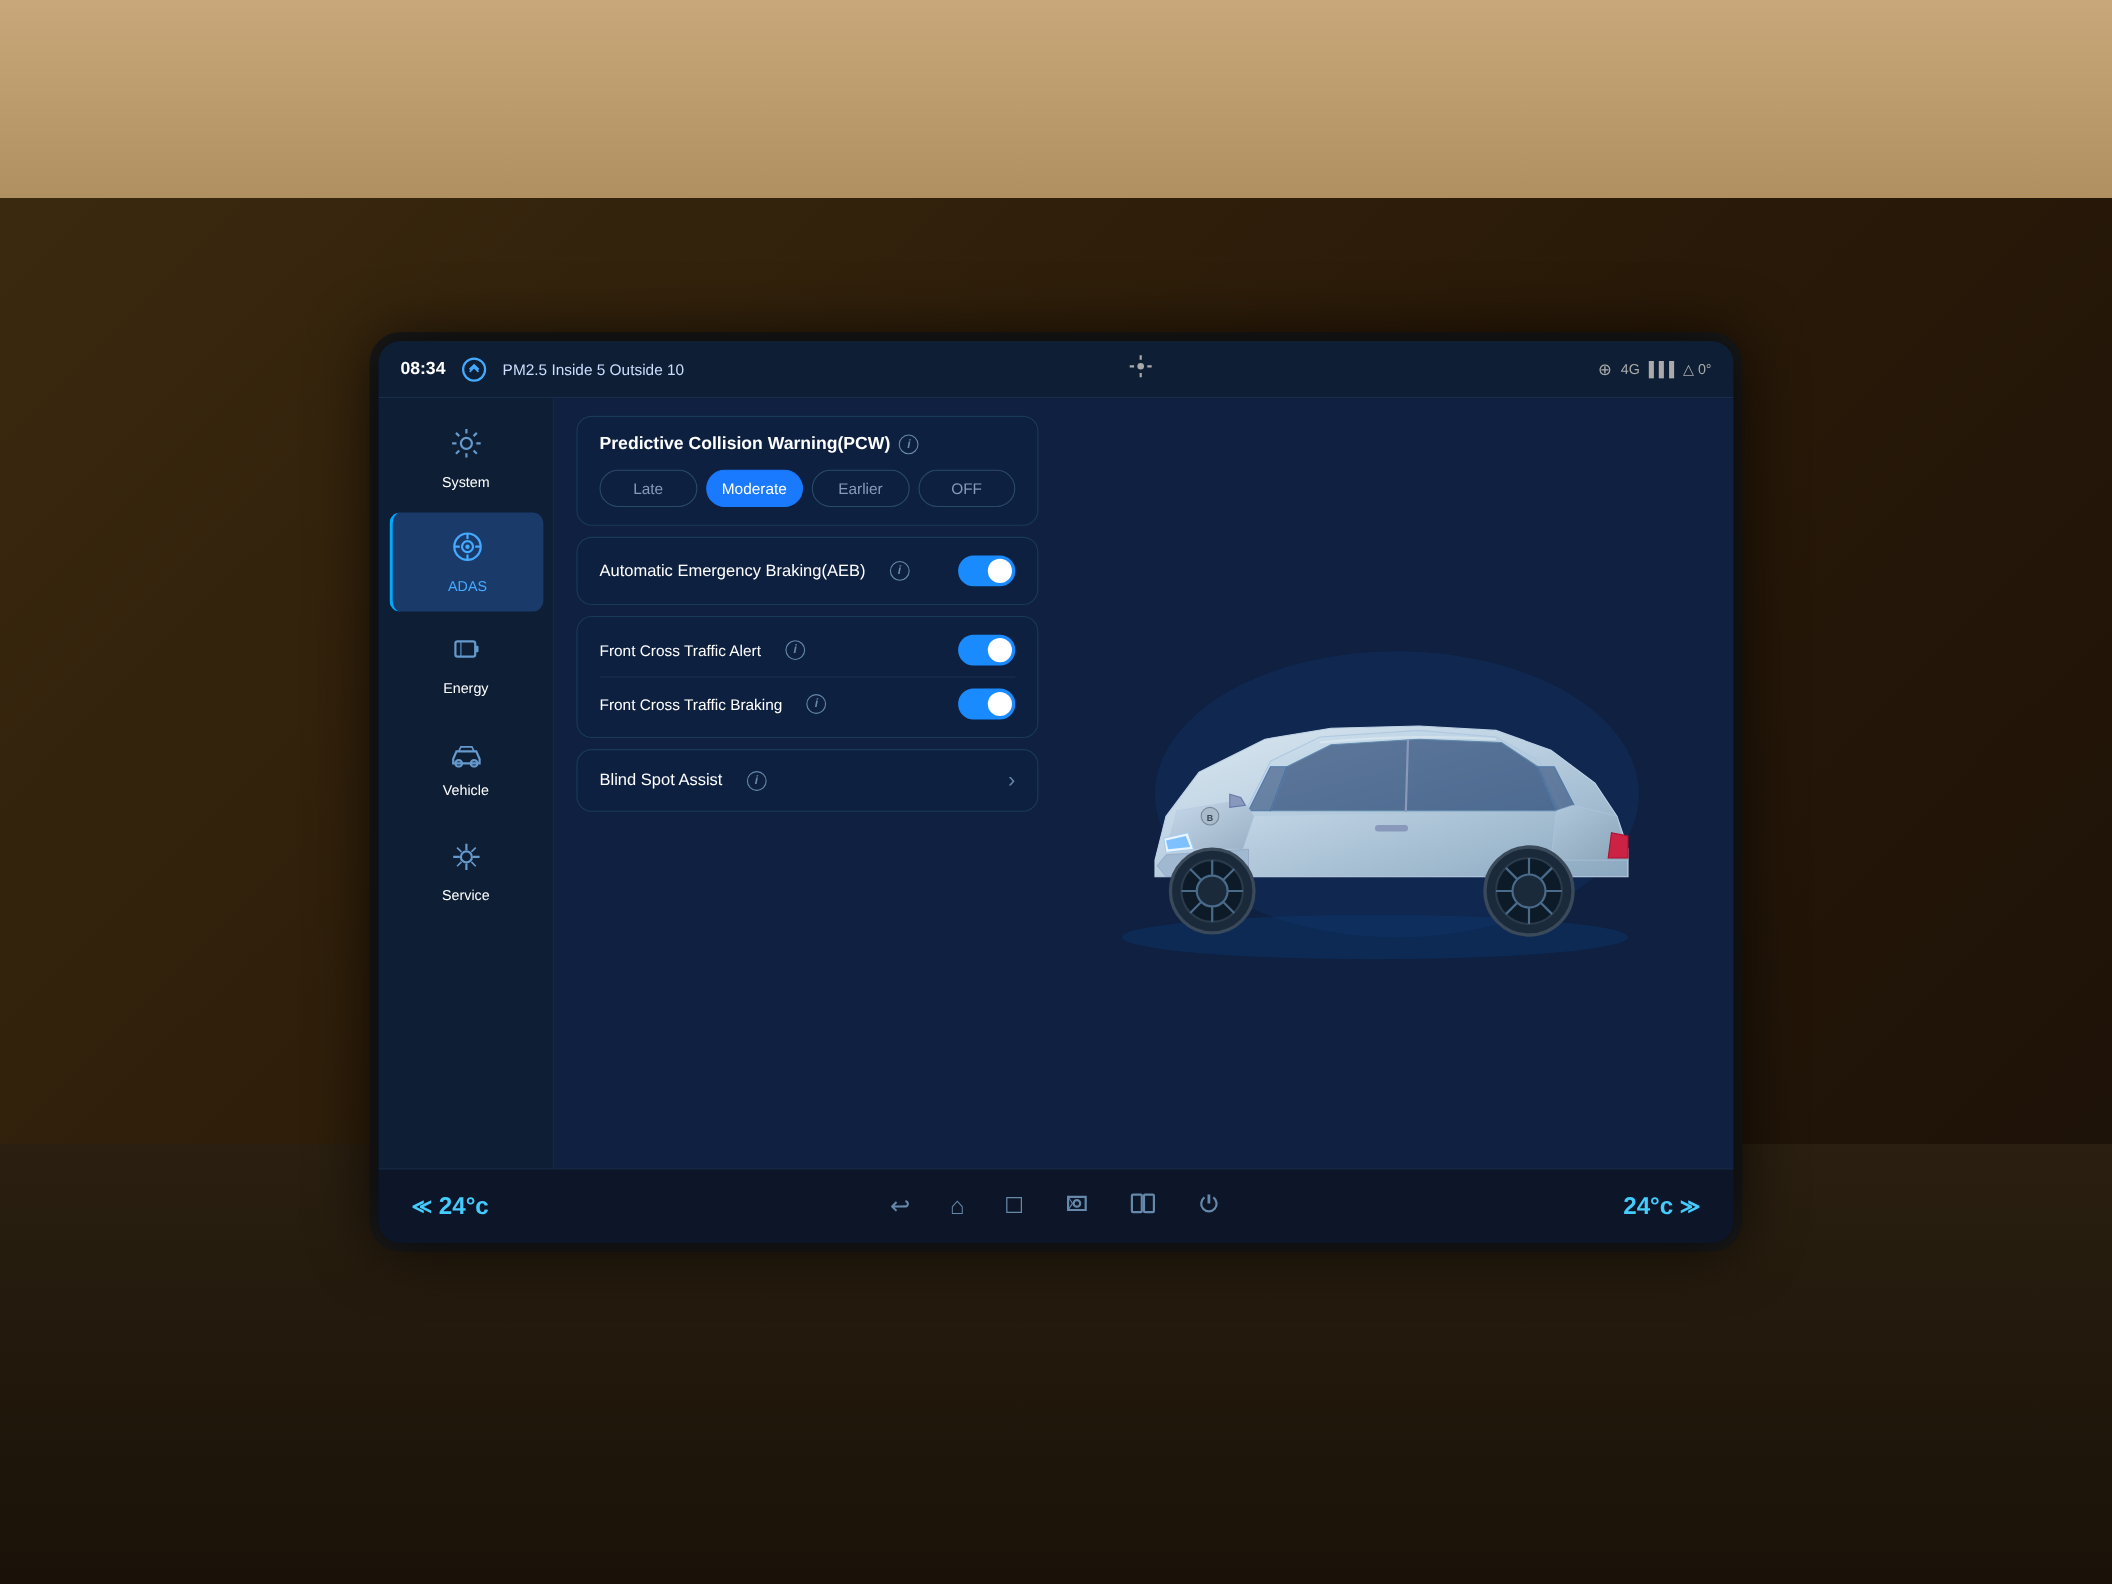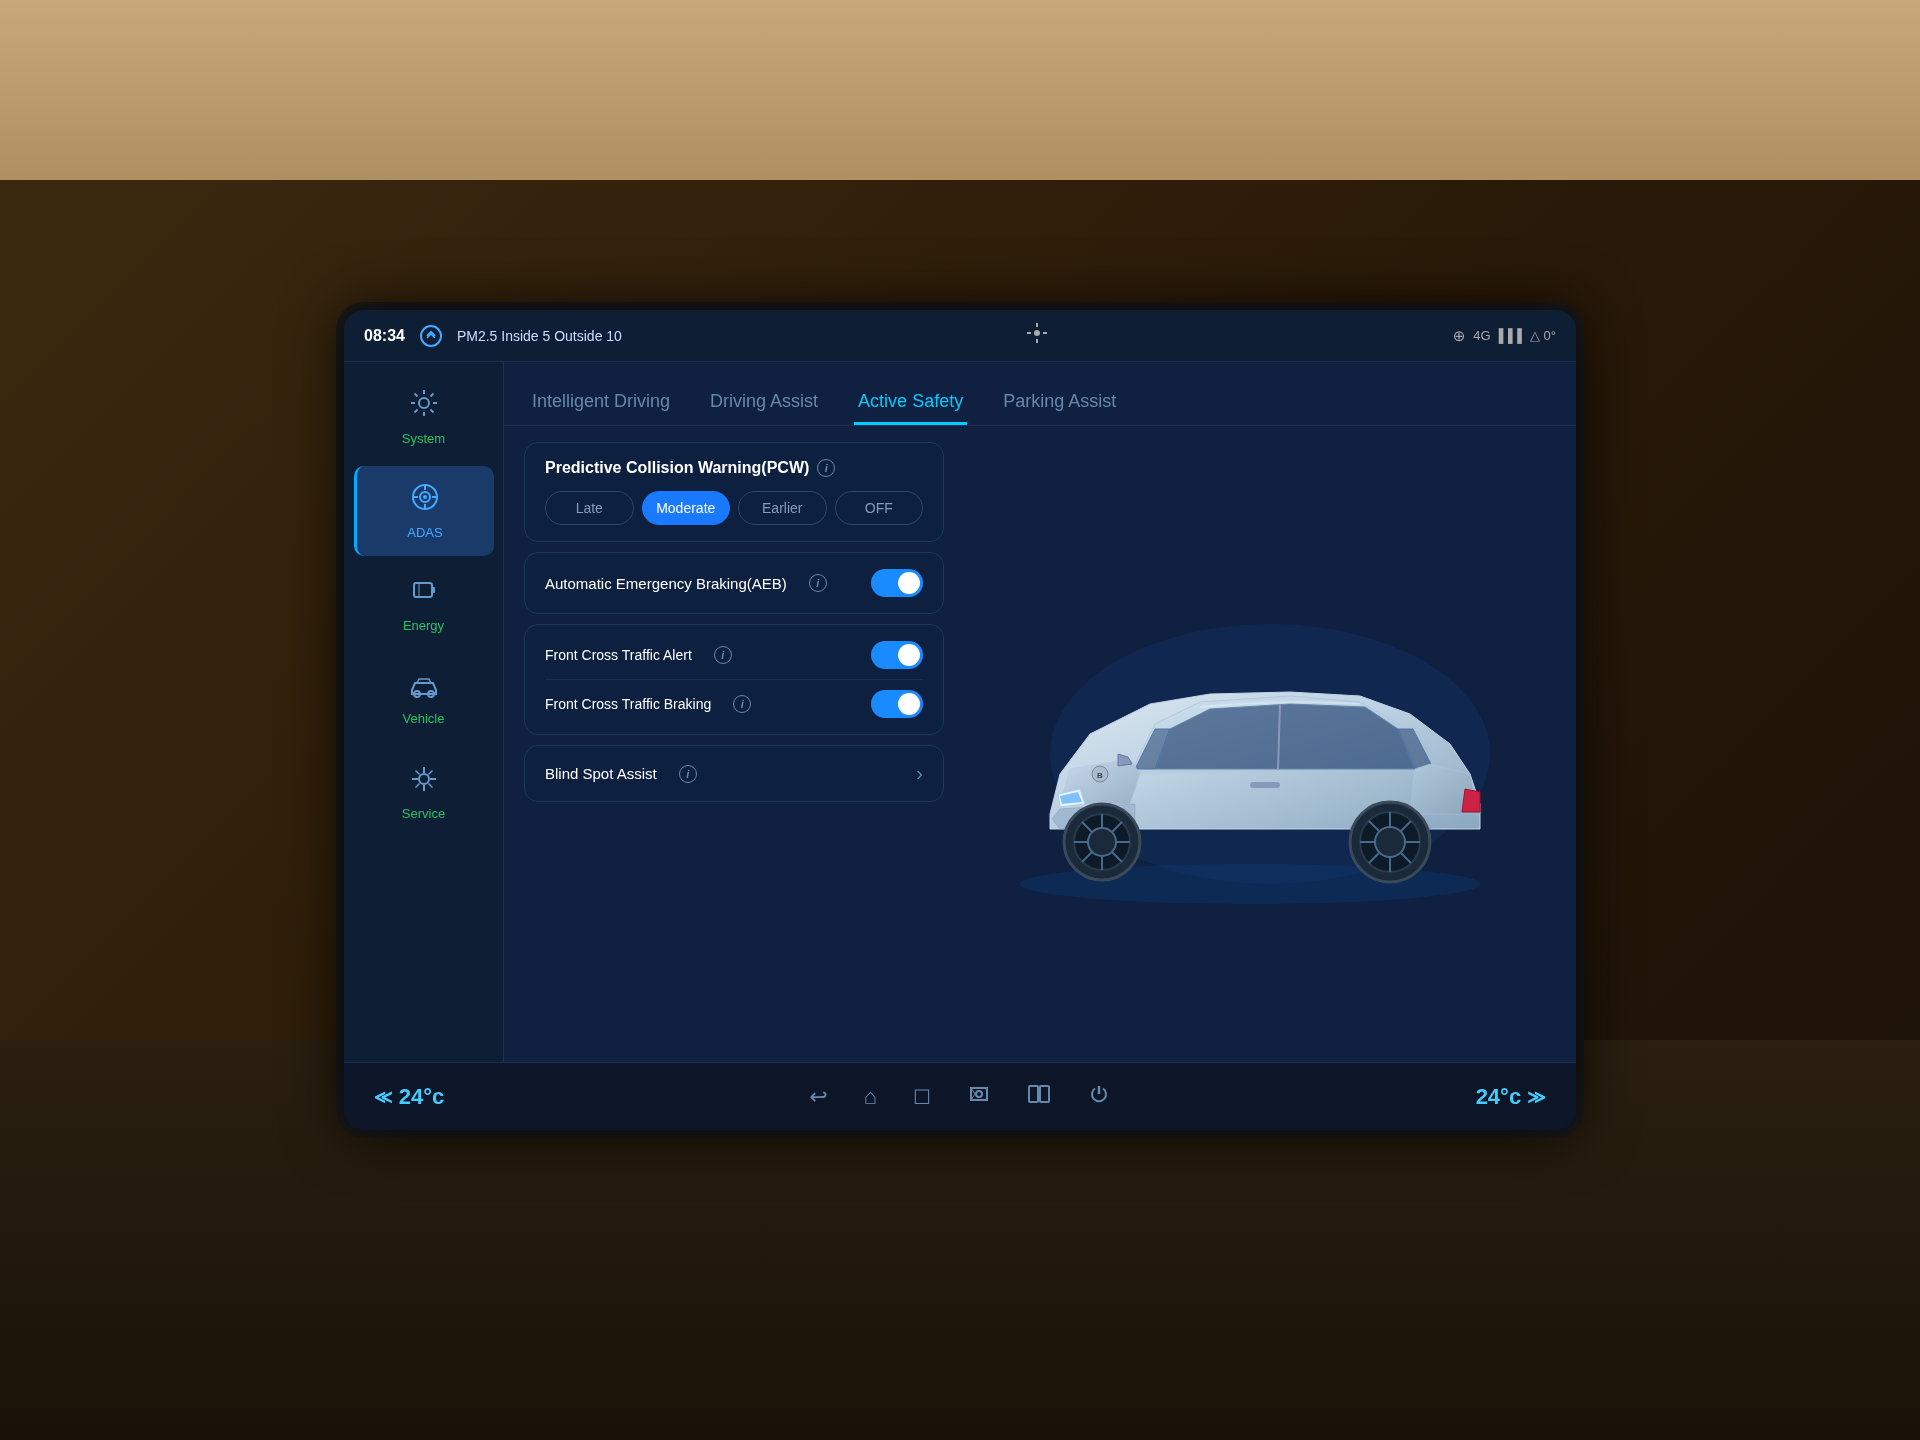--- a/index.html
+++ b/index.html
@@ -141,21 +141,21 @@
       font-size: 28px;
       color: #6699cc;
     }
 
     .sidebar-item.active .icon {
       color: #44aaff;
     }
 
     .sidebar-item .label {
       font-size: 13px;
-      color: #22c55e;
+      color: #ffffff;
     }
 
     .sidebar-item.active .label {
       color: #44aaff;
     }
 
     
     .content-area {
       flex: 1;
       display: flex;
@@ -476,26 +476,20 @@
               <circle cx="14" cy="14" r="5" stroke="#6699cc" stroke-width="2" fill="none"></circle>
               <path d="M5.5 5.5 L9.5 9.5 M18.5 18.5 L22.5 22.5 M5.5 22.5 L9.5 18.5 M18.5 9.5 L22.5 5.5" stroke="#6699cc" stroke-width="1.5"></path>
             </svg>
           </div>
           <span class="label">Service</span>
         </div>
       </div>
 
       <div class="content-area">
 
-        <div class="tabs-bar">
-          <div class="tab">Intelligent Driving</div>
-          <div class="tab">Driving Assist</div>
-          <div class="tab active">Active Safety</div>
-          <div class="tab">Parking Assist</div>
-        </div>
 
         <div class="settings-with-car">
 
           <div class="settings-panel">
 
             <div class="settings-card">
               <div class="card-title">
                 <span>Predictive Collision Warning(PCW)</span>
                 <div class="info-icon">i</div>
               </div>

